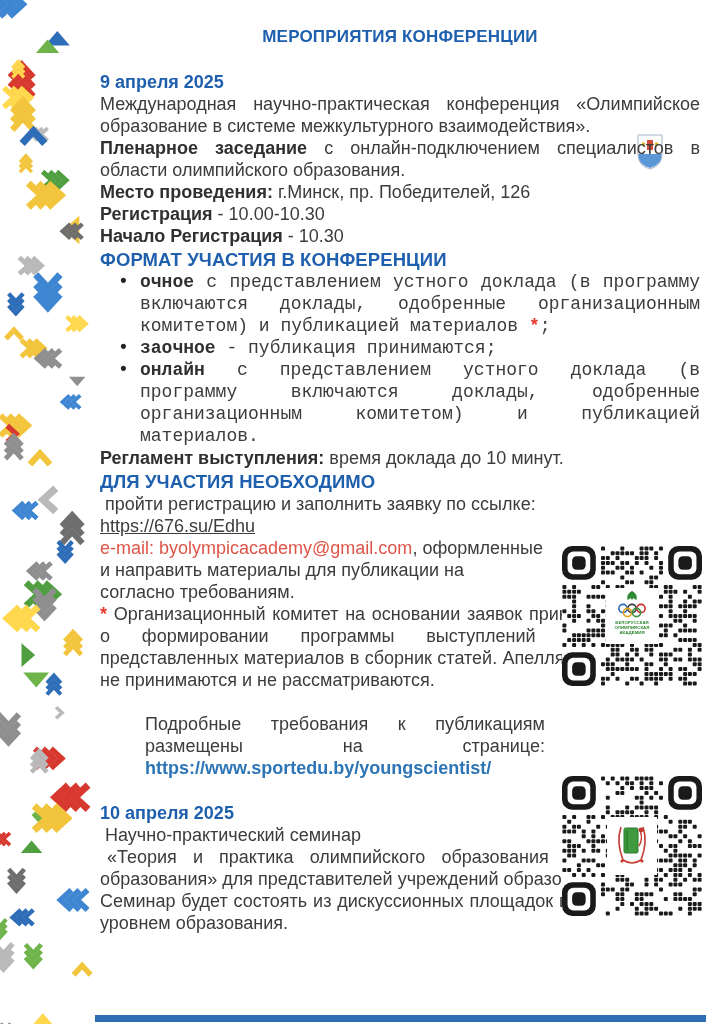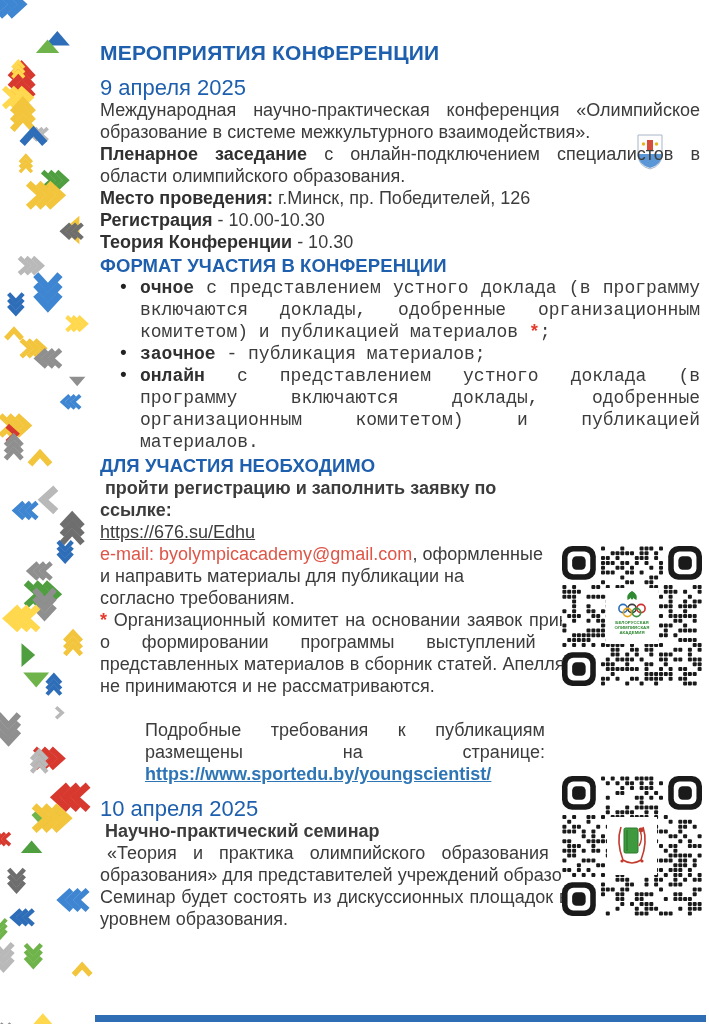--- a/index.html
+++ b/index.html
@@ -5,41 +5,41 @@
   :root{
     --blue:#1e5fae; --body:#3c3c3c; --red:#e63a2c; --emailred:#de5548;
     --link:#2e75b6; --bar:#2f6db5; --qrb:#1a1a1a; --lgreen:#2f8a33;
   }
   html,body{margin:0;padding:0;background:#ffffff;}
   .page{position:relative;width:709px;height:1024px;background:#fff;overflow:hidden;
         font-family:"Liberation Sans","DejaVu Sans",sans-serif;color:var(--body);}
   .pattern-strip{position:absolute;left:0;top:0;width:95px;height:1024px;}
   .content{position:absolute;left:100px;top:16px;width:600px;font-size:18px;line-height:22px;}
   .content p,.content h1,.content h2{margin:0;padding:0;}
-  h1.title{font-size:21px;font-weight:bold;color:var(--blue);margin-top:26px;letter-spacing:.2px;}
-  h2.date{font-size:22px;font-weight:normal;color:var(--blue);margin-top:13px;}
+  h1.title{font-size:17px;font-weight:bold;color:var(--blue);margin-top:10px;letter-spacing:.2px;text-align:center;}
+  h2.date{font-size:18px;font-weight:bold;color:var(--blue);margin-top:23px;}
   h2.sect{font-size:18.5px;font-weight:bold;color:var(--blue);margin-top:2px;letter-spacing:.1px;}
   .just{text-align:justify;}
   .just-all{text-align:justify;text-align-last:justify;}
   .mt-blank{margin-top:22px;}
   b{color:#303030;}
   ul.fmt{margin:0;padding:0;list-style:none;font-family:Liberation Mono, monospace;}
   ul.fmt li{position:relative;padding-left:40px;}
   ul.fmt li::before{content:"•";position:absolute;left:18px;top:0;font-weight:bold;color:#222;}
   .regl{margin-top:20px;}
   .part-title{margin-top:14px;}
   .part{width:460px;}
-  .ind{text-indent:5px;font-weight:bold;}
+  .ind{text-indent:5px;}
   .ind7{text-indent:7px;}
   .dark-link{color:inherit;text-decoration:underline;cursor:pointer;}
   .red{color:var(--emailred);}
   .ast{color:var(--red);font-weight:bold;}
   .note{margin-top:10px;}
   .req{margin-left:45px;width:400px;margin-top:22px;}
-  .blue-link{color:var(--link);font-weight:bold;text-decoration:underline;cursor:pointer;}
+  .blue-link{color:var(--link);font-weight:bold;cursor:pointer;}
   .d2{margin-top:12px;}
   .qr{position:absolute;width:140px;height:140px;background:#fff;}
   .qr1{left:562px;top:546px;}
   .qr2{left:562px;top:776px;}
   .qr svg.code{position:absolute;left:0;top:0;}
   .qr-logo{position:absolute;left:50%;top:50%;transform:translate(-50%,-50%);background:#fff;}
   .minsk{position:absolute;left:637px;top:134px;width:26px;height:36px;}
   .footer-rule{position:absolute;left:95px;right:3px;bottom:2px;height:7px;background:var(--bar);}
   svg text{font-family:"Liberation Sans","DejaVu Sans",sans-serif;font-weight:bold;}
 </style>
@@ -319,29 +319,30 @@
 
   <div class="content">
     <h1 class="title">МЕРОПРИЯТИЯ КОНФЕРЕНЦИИ</h1>
 
     <h2 class="date">9 апреля 2025</h2>
     <p class="just">Международная научно-практическая конференция «Олимпийское образование в системе межкультурного взаимодействия».</p>
     <p class="just"><b>Пленарное заседание</b><span> с онлайн-подключением специалистов в области олимпийского образования.</span></p>
 
     <p class="mt-blank"><b>Место проведения:</b><span> г.Минск, пр. Победителей, 126</span></p>
     <p><b>Регистрация</b><span> - 10.00-10.30</span></p>
-    <p><b>Теория Конференции</b><span> - 10.30</span></p>
+    <p><b>Начало Регистрация</b><span> - 10.30</span></p>
 
     <h2 class="sect">ФОРМАТ УЧАСТИЯ В КОНФЕРЕНЦИИ</h2>
     <ul class="fmt">
       <li class="just"><b>очное</b><span> с представлением устного доклада (в программу включаются доклады, одобренные организационным комитетом) и публикацией материалов </span><span class="ast">*</span><span>;</span></li>
-      <li><b>заочное</b><span> - публикация материалов;</span></li>
+      <li><b>заочное</b><span> - публикация принимаются;</span></li>
       <li class="just"><b>онлайн</b><span> с представлением устного доклада (в программу включаются доклады, одобренные организационным комитетом) и публикацией материалов.</span></li>
     </ul>
 
+    <p class="regl"><b>Регламент выступления:</b><span> время доклада до 10 минут.</span></p>
 
     <h2 class="sect part-title">ДЛЯ УЧАСТИЯ НЕОБХОДИМО</h2>
     <div class="part">
       <p class="ind">пройти регистрацию и заполнить заявку по ссылке:</p>
       <p><a class="dark-link">https://676.su/Edhu</a></p>
       <p><span class="red">e-mail: byolympicacademy@gmail.com</span><span>, оформленные</span></p>
       <p>и направить материалы для публикации на</p>
       <p>согласно требованиям.</p>
     </div>
 

